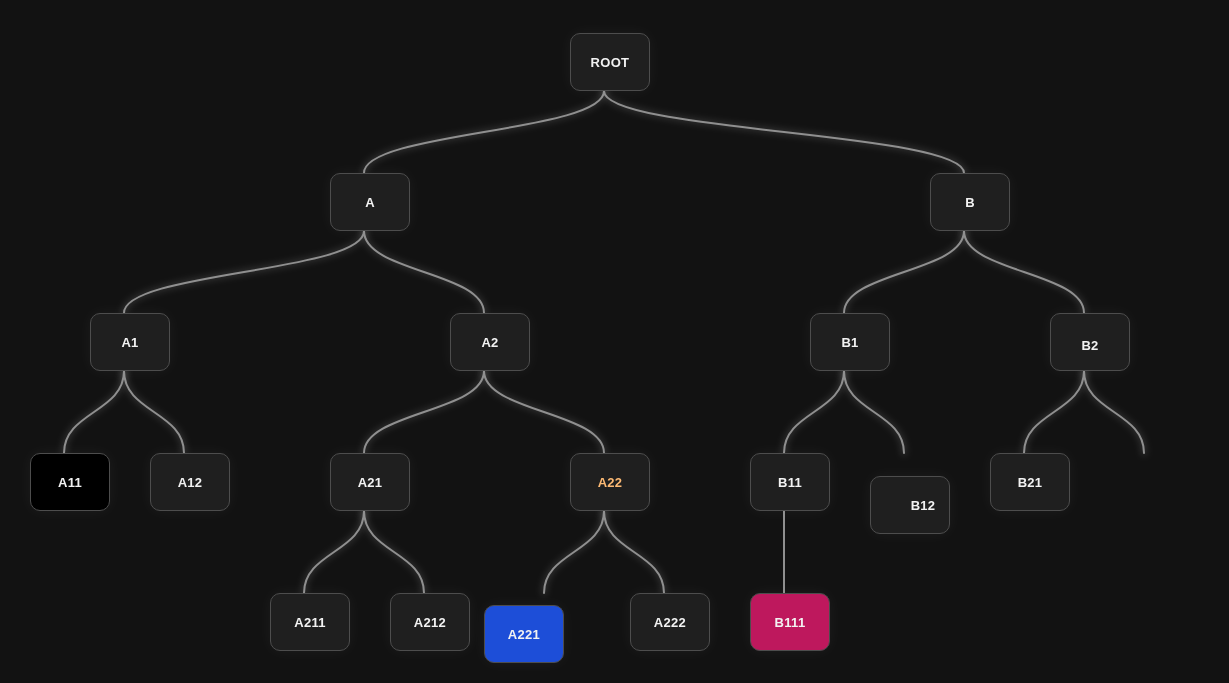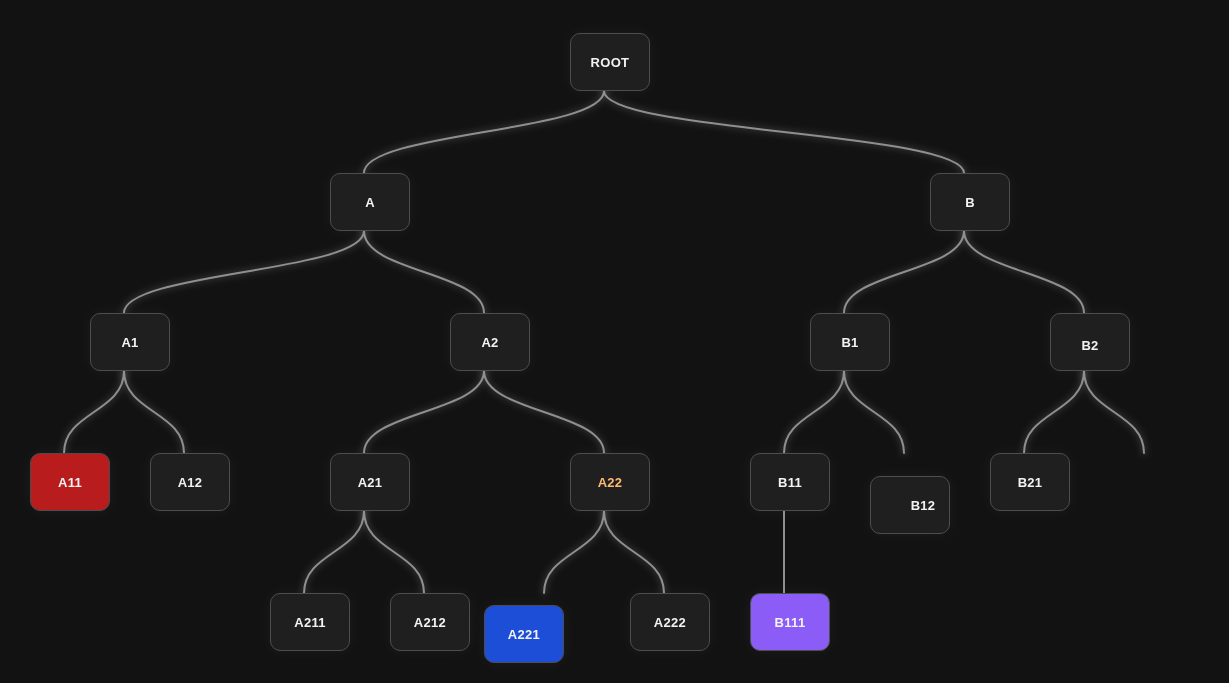--- a/index.html
+++ b/index.html
@@ -133,21 +133,21 @@
       </div>
       <div class="tree-node" style="left: 450px; top: 313px; background: rgb(31, 31, 31); border-color: rgb(77, 77, 77);">
         <span class="tree-node-label" style="color: rgb(242, 242, 242);">A2</span>
       </div>
       <div class="tree-node" style="left: 810px; top: 313px; background: rgb(31, 31, 31); border-color: rgb(77, 77, 77);">
         <span class="tree-node-label" style="color: rgb(242, 242, 242);">B1</span>
       </div>
       <div class="tree-node" style="left: 1050px; top: 313px; background: rgb(31, 31, 31); border-color: rgb(77, 77, 77);">
         <span class="tree-node-label" style="color: rgb(242, 242, 242); margin-top: 6px;">B2</span>
       </div>
-      <div class="tree-node" style="left: 30px; top: 453px; background: #b91c1c; border-color: rgb(77, 77, 77);">
+      <div class="tree-node" style="left: 30px; top: 453px; background: #000000; border-color: rgb(77, 77, 77);">
         <span class="tree-node-label" style="color: rgb(242, 242, 242);">A11</span>
       </div>
       <div class="tree-node" style="left: 150px; top: 453px; background: rgb(31, 31, 31); border-color: rgb(77, 77, 77);">
         <span class="tree-node-label" style="color: rgb(242, 242, 242);">A12</span>
       </div>
       <div class="tree-node" style="left: 330px; top: 453px; background: rgb(31, 31, 31); border-color: rgb(77, 77, 77);">
         <span class="tree-node-label" style="color: rgb(242, 242, 242);">A21</span>
       </div>
       <div class="tree-node" style="left: 570px; top: 453px; background: rgb(31, 31, 31); border-color: rgb(77, 77, 77);">
         <span class="tree-node-label" style="color: #fdba74;">A22</span>
@@ -166,17 +166,17 @@
       </div>
       <div class="tree-node" style="left: 390px; top: 593px; background: rgb(31, 31, 31); border-color: rgb(77, 77, 77);">
         <span class="tree-node-label" style="color: rgb(242, 242, 242);">A212</span>
       </div>
       <div class="tree-node" style="left: 484px; top: 593px; background: #1d4ed8; border-color: rgb(77, 77, 77); margin-top: 12px;">
         <span class="tree-node-label" style="color: rgb(242, 242, 242);">A221</span>
       </div>
       <div class="tree-node" style="left: 630px; top: 593px; background: rgb(31, 31, 31); border-color: rgb(77, 77, 77);">
         <span class="tree-node-label" style="color: rgb(242, 242, 242);">A222</span>
       </div>
-      <div class="tree-node" style="left: 750px; top: 593px; background: #8b5cf6; border-color: rgb(77, 77, 77);">
+      <div class="tree-node" style="left: 750px; top: 593px; background: #be185d; border-color: rgb(77, 77, 77);">
         <span class="tree-node-label" style="color: rgb(242, 242, 242);">B111</span>
       </div>
     </div>
 </div>
 
 </body></html>

